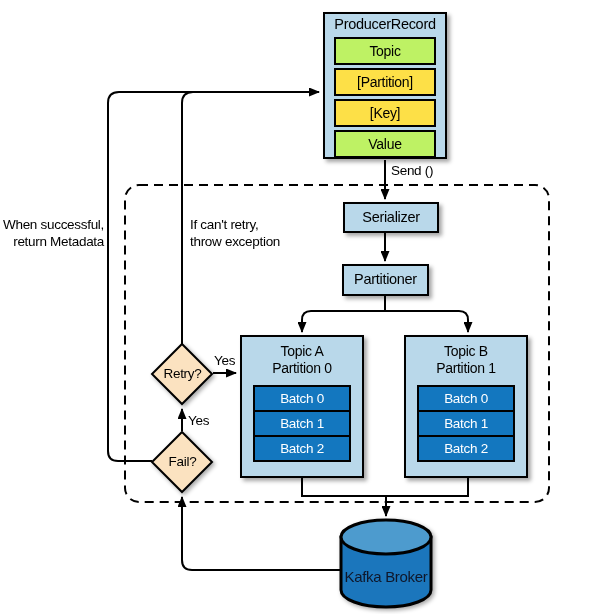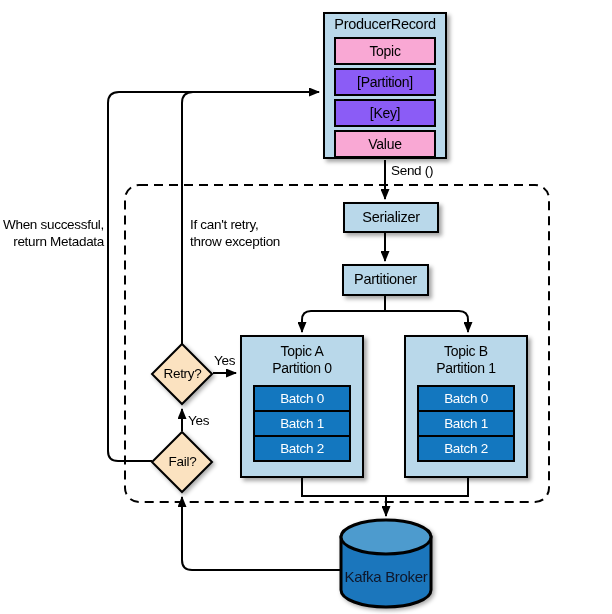--- a/index.html
+++ b/index.html
@@ -15,22 +15,22 @@
     box-shadow:3px 3px 4px rgba(0,0,0,0.35);
     text-align:center;
   }
   .flexc { display:flex; align-items:center; justify-content:center; }
   .boxlabel { font-size:14.5px; line-height:1.1; }
   .fields { margin:0 9px; }
   .field {
     height:28px; margin-bottom:3px; border:2px solid #000; box-sizing:border-box;
     display:flex; align-items:center; justify-content:center; font-size:14px;
   }
-  .field.green { background:#f9a8d4; }
-  .field.gray  { background:#8b5cf6; }
+  .field.green { background:#bef264; }
+  .field.gray  { background:#fde047; }
   .topic-title { padding-top:6px; font-size:14px; line-height:17px; }
   .batches { margin:8px 11px 0 11px; }
   .batch {
     height:27px; margin-top:-2px; border:2px solid #000; box-sizing:border-box;
     background:#1377bf; color:#fff; font-size:13.5px;
     display:flex; align-items:center; justify-content:center;
   }
   .batch:first-child { margin-top:0; }
   .note { position:absolute; z-index:2; font-size:13.5px; line-height:17px; }
   .small-label { position:absolute; z-index:3; font-size:13.5px; }

